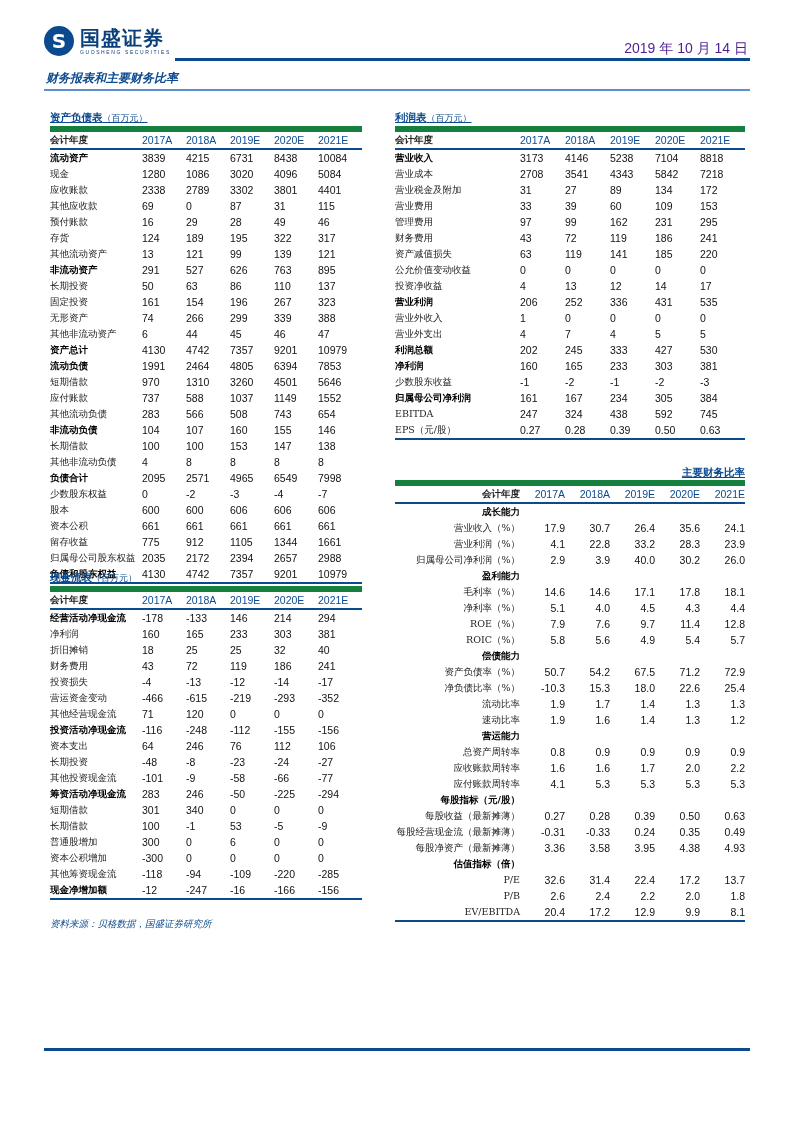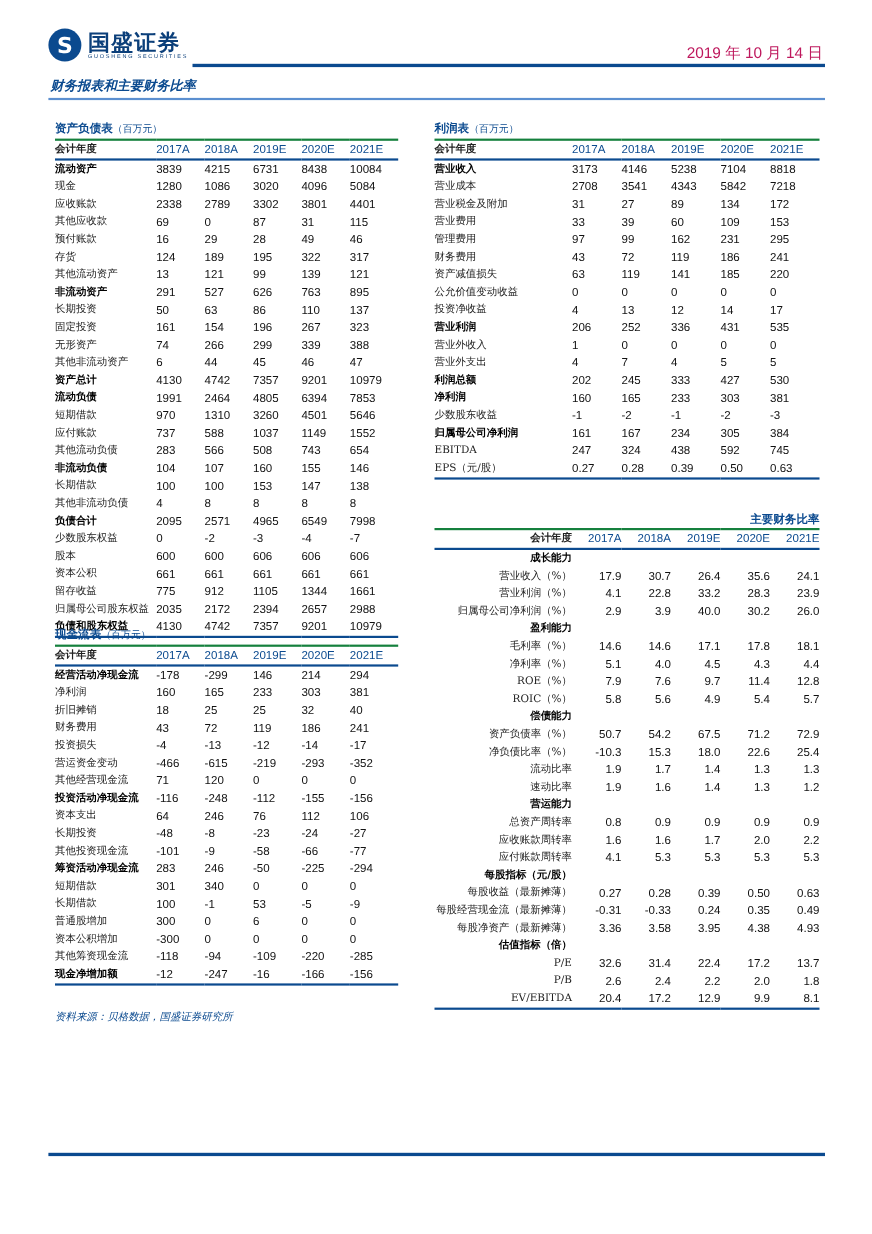--- a/index.html
+++ b/index.html
@@ -7,30 +7,30 @@
          font-family: "Liberation Sans", "DejaVu Sans", sans-serif; color: #000; }
   .header { position: absolute; left: 44px; top: 26px; width: 706px; height: 40px; }
   .logo { position: absolute; left: 0; top: 0; display: flex; align-items: center; }
   .logo-mark { width: 30px; height: 30px; border-radius: 50%; background: #0b4a8f;
                display: flex; align-items: center; justify-content: center; color: #fff;
                font-weight: bold; font-size: 20px; font-family: "DejaVu Sans", sans-serif; }
   .logo-text { margin-left: 6px; }
   .logo-cn { font-size: 20px; font-weight: bold; color: #0b3f7a; letter-spacing: 1px;
              font-family: "DejaVu Sans", sans-serif; line-height: 22px; }
   .logo-en { font-size: 5px; color: #0b3f7a; letter-spacing: 1.6px; line-height: 7px; }
-  .date { position: absolute; right: 2px; top: 14px; font-size: 14px; color: #be185d; }
+  .date { position: absolute; right: 2px; top: 14px; font-size: 14px; color: #4c1d95; }
   .header-rule { position: absolute; left: 131px; right: 0; top: 32px; height: 3px; background: #0b4a8f; }
   .section-title { position: absolute; left: 46px; top: 70px; font-size: 12px; font-weight: bold;
                    font-style: italic; color: #0b4a8f; font-family: "DejaVu Sans", sans-serif; }
   .section-rule { position: absolute; left: 44px; width: 706px; top: 89px; height: 2px; background: #5b8fd0; }
 
   .tbl { position: absolute; border-collapse: collapse; font-size: 10.5px; }
   .tbl td { padding: 0; height: 16px; line-height: 16px; white-space: nowrap; }
   .tbl .title td { font-weight: bold; color: #0b4a8f; font-size: 10.5px;
-                   border-bottom: 2px solid #15803d; height: 15px; font-family: "DejaVu Sans", sans-serif; }
+                   border-bottom: 6px solid #15803d; height: 15px; font-family: "DejaVu Sans", sans-serif; text-decoration: underline; }
   .tbl .title .unit { font-weight: normal; font-size: 9px; }
   .tbl .hdr td { color: #0b4a8f; border-bottom: 2px solid #0b4a8f; font-size: 10.5px; }
   .tbl .hdr td.lbl { font-weight: bold; font-family: "DejaVu Sans", sans-serif; }
   .tbl td.lbl { font-family: "DejaVu Serif", serif; font-size: 9.5px; color: #222; }
   .tbl tr.bold td.lbl { font-weight: bold; color: #000; font-family: "DejaVu Sans", sans-serif; }
   .tbl tr.sect td.lbl { font-weight: bold; color: #000; font-family: "DejaVu Sans", sans-serif; margin-left: 12px; }
   .tbl td.num { color: #111; }
   .tbl tr.last td { border-bottom: 2px solid #0b4a8f; }
 
   #bs { left: 50px; top: 109px; width: 312px; }
@@ -300,21 +300,21 @@
         <td class="lbl" style="width:92px">会计年度</td>
         <td style="width:44px">2017A</td>
         <td style="width:44px">2018A</td>
         <td style="width:44px">2019E</td>
         <td style="width:44px">2020E</td>
         <td style="width:44px">2021E</td>
       </tr>
       <tr class="bold  ">
         <td class="lbl">经营活动净现金流</td>
         <td class="num">-178</td>
-        <td class="num">-299</td>
+        <td class="num">-133</td>
         <td class="num">146</td>
         <td class="num">214</td>
         <td class="num">294</td>
       </tr>
       <tr class="  ">
         <td class="lbl">净利润</td>
         <td class="num">160</td>
         <td class="num">165</td>
         <td class="num">233</td>
         <td class="num">303</td>

